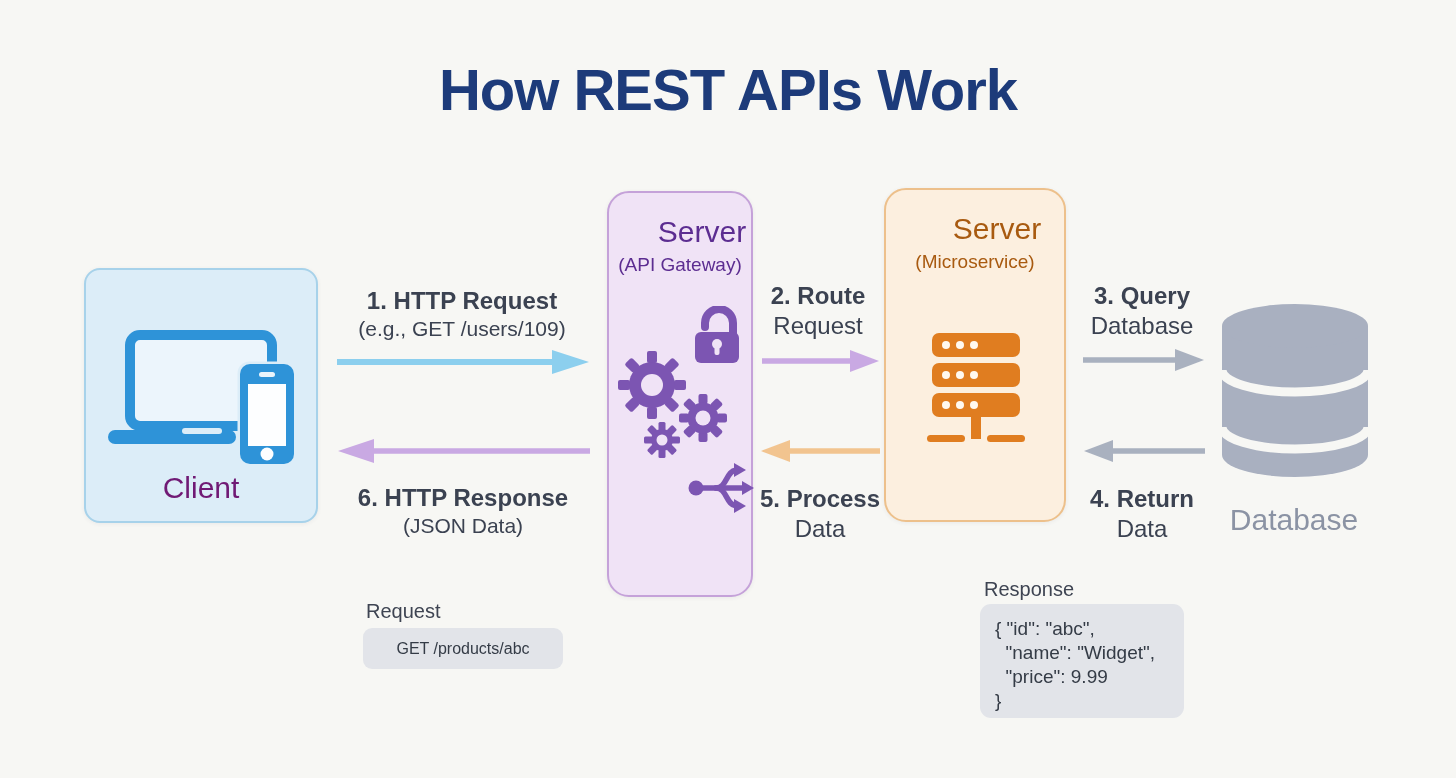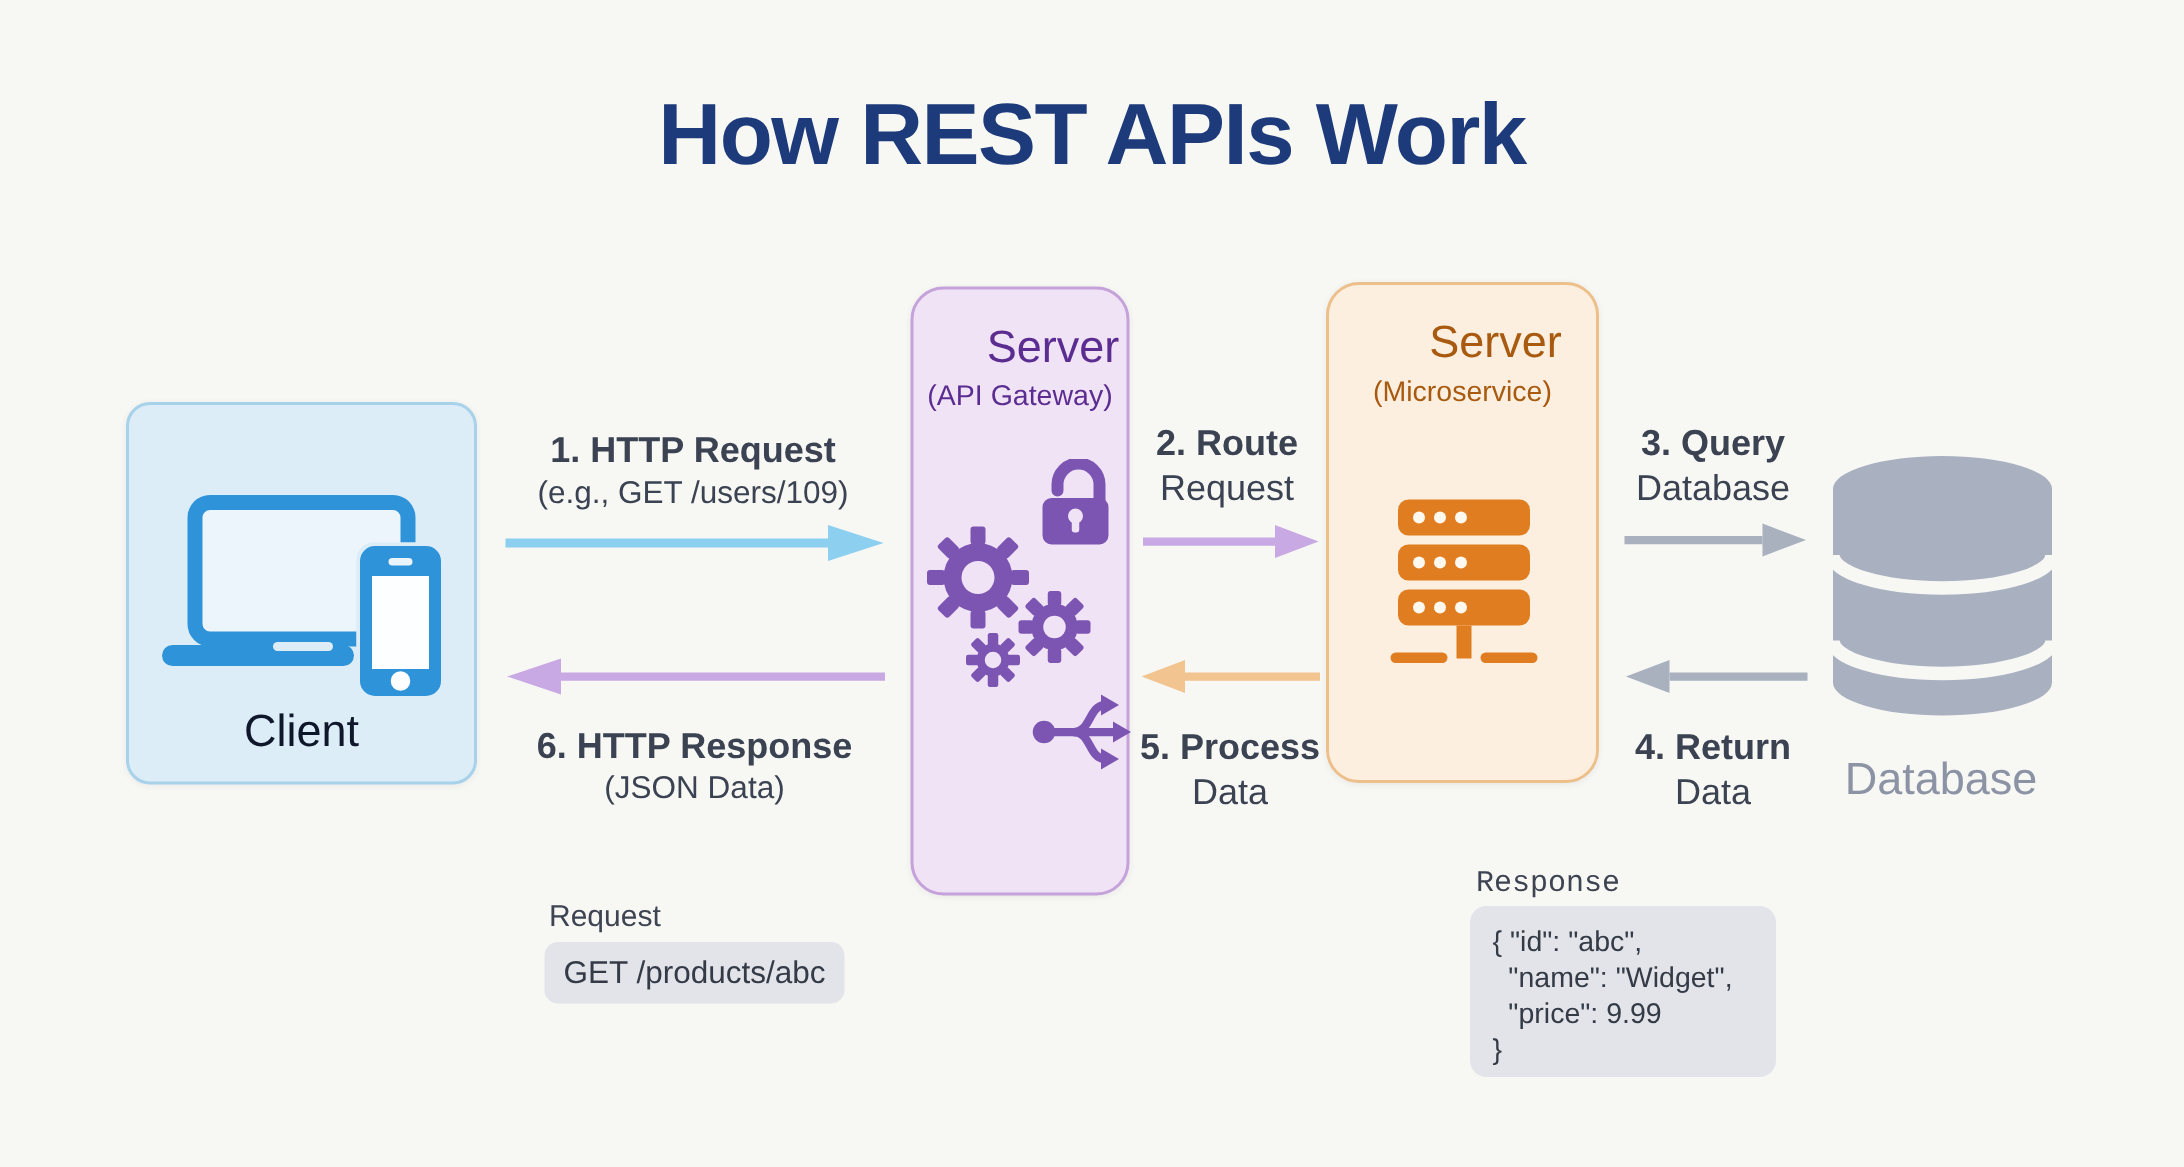--- a/index.html
+++ b/index.html
@@ -12,34 +12,34 @@
               border:2px solid #a7d2ea;border-radius:16px;}
   .gateway-box{left:607px;top:191px;width:146px;height:406px;background:#f0e3f6;
                border:2px solid #c5a2d9;border-radius:22px;}
   .micro-box{left:884px;top:188px;width:182px;height:334px;background:#fcefdf;
              border:2px solid #edc08b;border-radius:22px;}
   .box-title{text-align:center;font-size:30px;margin-top:22px;font-weight:500;padding-left:44px;}
   .box-subtitle{text-align:center;font-size:19px;margin-top:5px;font-weight:400;}
   .gateway-box .box-title,.gateway-box .box-subtitle{color:#5c2d91;}
   .micro-box .box-title,.micro-box .box-subtitle{color:#a85a10;}
   .client-label{position:absolute;left:0;right:0;bottom:16px;text-align:center;
-                font-size:30px;color:#0f172a;}
+                font-size:30px;color:#701a75;}
   .db-label{position:absolute;left:1294px;top:503px;transform:translateX(-50%);
             font-size:30px;color:#8b93a4;white-space:nowrap;}
   .abs{position:absolute;}
   .step{position:absolute;transform:translateX(-50%);text-align:center;
         color:#3b4251;line-height:1.27;white-space:nowrap;}
   .step .l1{font-size:24px;font-weight:700;}
   .step .l2{font-size:24px;font-weight:500;}
   .step.paren .l2{font-size:21px;}
   .panel-label{position:absolute;font-size:20px;color:#3e4452;}
   .code-box{position:absolute;background:#e2e4e9;border-radius:9px;color:#343b46;
             box-sizing:border-box;}
   .code-box.single{display:flex;align-items:center;justify-content:center;
-                   font-size:21px;}
+                   font-size:16px;}
   .code-box.multi{white-space:pre;font-size:19px;line-height:24px;padding:13px 15px;
                   border-radius:11px;}
 </style>
 </head>
 <body>
 
 <div class="canvas">
 
   <h1 class="title">How REST APIs Work</h1>
 
@@ -213,19 +213,19 @@
     <polygon points="40,1 40,25 4,13" fill="#c9a9e3"></polygon>
   </svg>
   <div class="step paren" style="left:463px;top:483px;">
     <div class="l1">6. HTTP Response</div>
     <div class="l2">(JSON Data)</div>
   </div>
 
   <div class="panel-label" style="left:366px;top:600px;">Request</div>
   <div class="code-box single" style="left:363px;top:628px;width:200px;height:41px;">GET /products/abc</div>
 
-  <div class="panel-label" style="left:984px;top:578px;font-family:Liberation Mono, monospace;">Response</div>
+  <div class="panel-label" style="left:984px;top:578px;">Response</div>
   <div class="code-box multi" style="left:980px;top:604px;width:204px;height:114px;">{ "id": "abc",
   "name": "Widget",
   "price": 9.99
 }</div>
 
 </div>
 
 </body></html>

